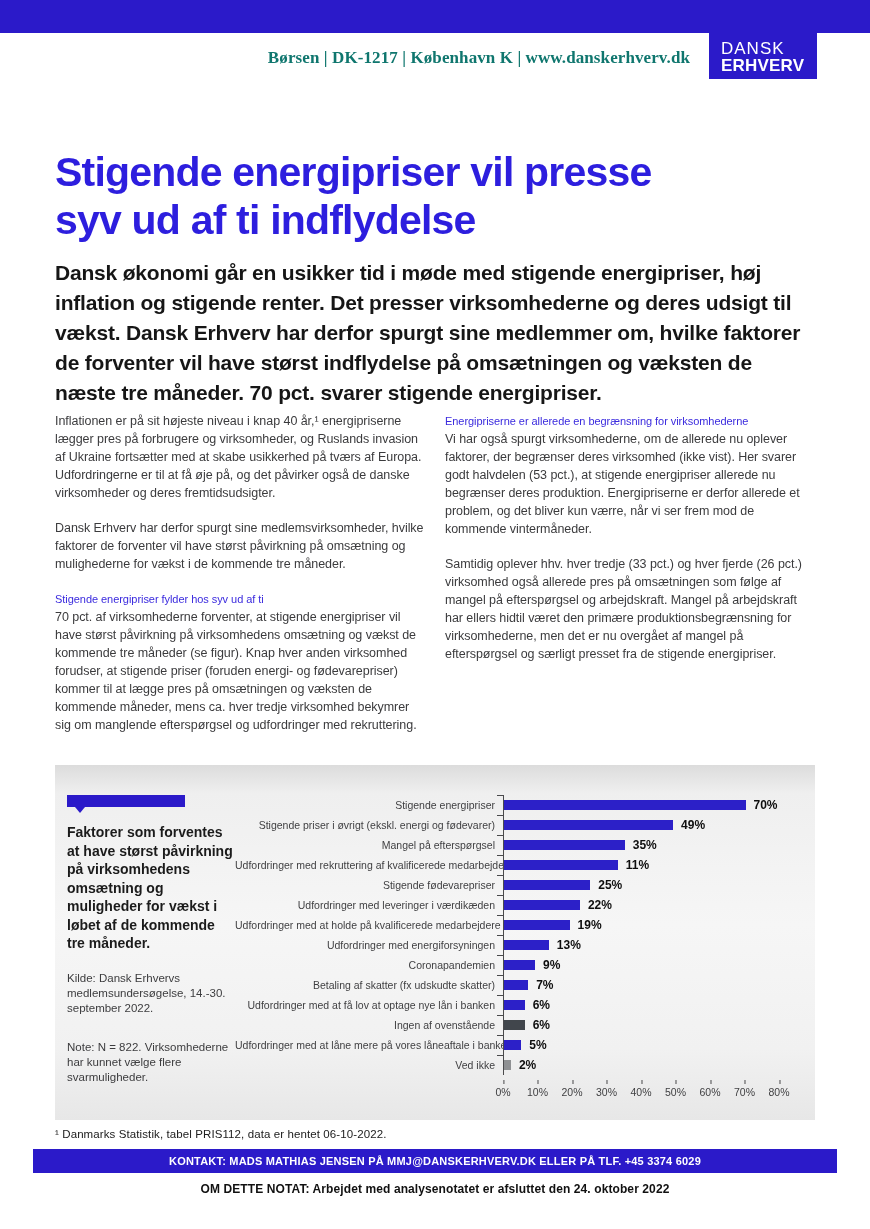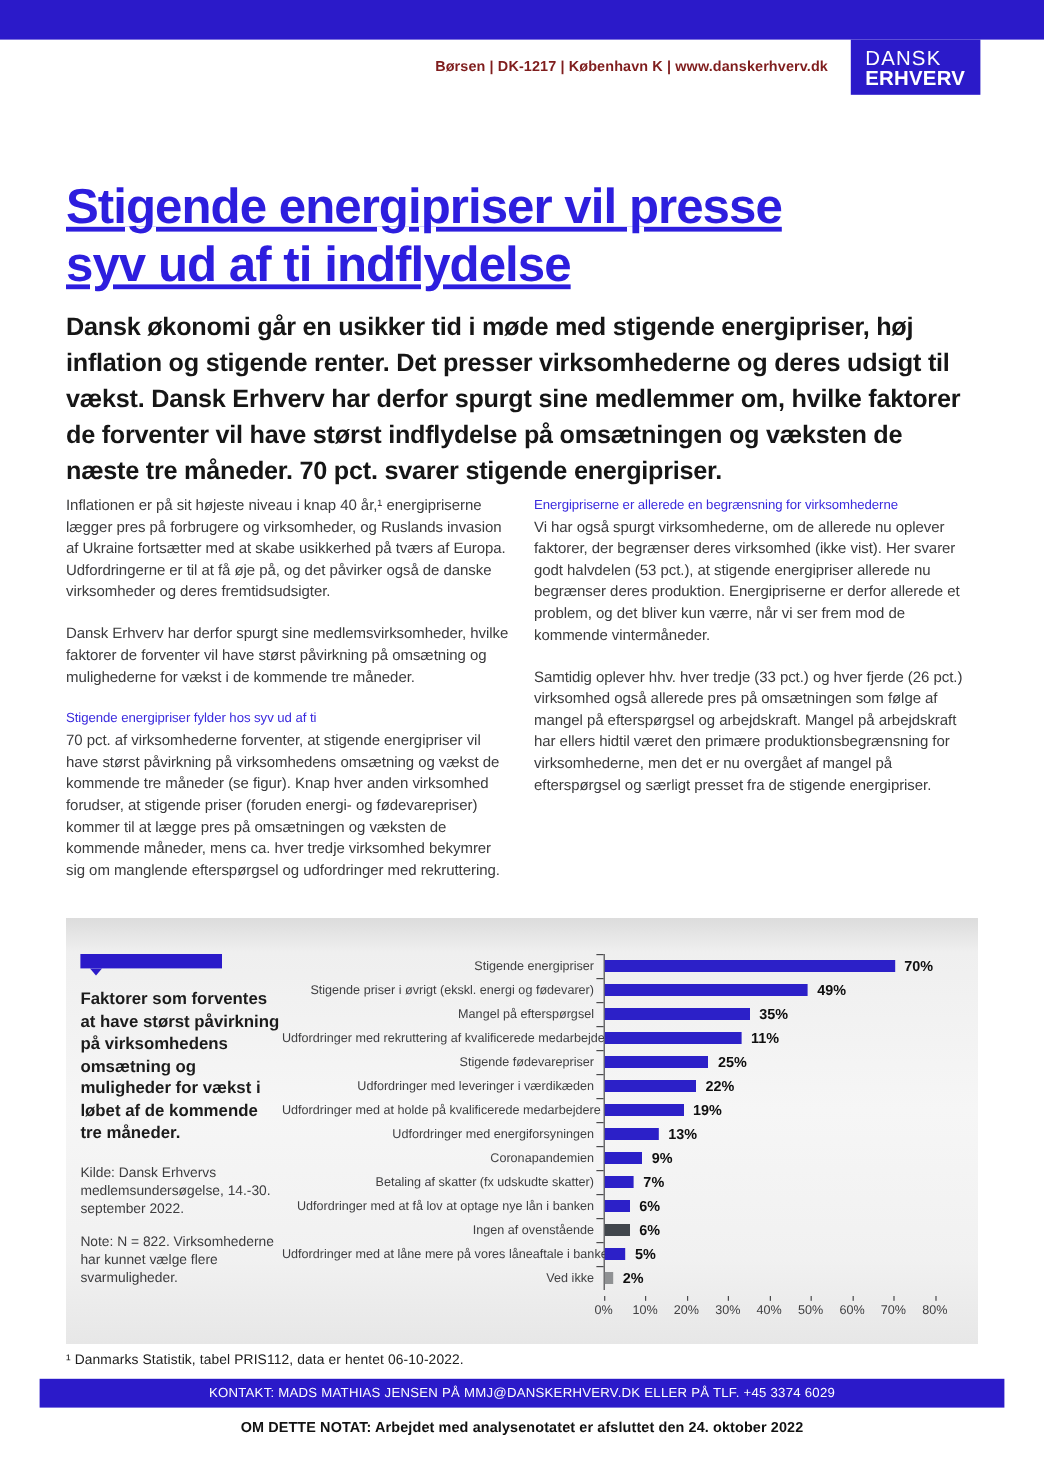--- a/index.html
+++ b/index.html
@@ -5,33 +5,33 @@
   html,body{margin:0;padding:0;}
   body{
     width:870px;height:1229px;position:relative;overflow:hidden;
     background:#ffffff;
     font-family:"Liberation Sans","DejaVu Sans",sans-serif;
     -webkit-font-smoothing:antialiased;
   }
   .topbar{position:absolute;top:0;left:0;width:870px;height:33px;background:var(--brand-blue);}
   .address{
     position:absolute;top:48px;right:180px;
-    font-size:12px;font-weight:700;color:#7f1d1d;letter-spacing:.1px;
+    font-size:17px;font-weight:700;color:#0f766e;letter-spacing:.1px;font-family:Liberation Serif, serif;
   }
   .logo{
     position:absolute;top:33px;right:53px;width:108px;height:46px;
     background:var(--brand-blue);color:#fff;box-sizing:border-box;
     padding:7px 0 0 12px;line-height:1.02;
   }
   .logo .l1{font-size:17px;font-weight:400;letter-spacing:1px;}
   .logo .l2{font-size:17px;font-weight:800;letter-spacing:.2px;}
 
   .page-title{
     position:absolute;top:122px;left:55px;width:760px;
-    color:var(--title-blue);font-weight:800;font-size:41px;line-height:1.17;letter-spacing:-.8px;text-decoration:underline;
+    color:var(--title-blue);font-weight:800;font-size:41px;line-height:1.17;letter-spacing:-.8px;
   }
   .page-title span{display:block;}
 
   .intro{
     position:absolute;top:258px;left:55px;width:763px;
     font-size:21px;font-weight:700;color:#161616;line-height:30px;letter-spacing:-.2px;
   }
 
   .columns{
     position:absolute;top:412px;left:55px;width:760px;
@@ -49,21 +49,21 @@
   }
   .fig-sidebar{width:168px;flex:none;}
   .caption-bar{width:118px;height:12px;background:var(--brand-blue);position:relative;}
   .caption-bar::after{
     content:'';position:absolute;left:8px;top:12px;width:0;height:0;
     border-left:5px solid transparent;border-right:5px solid transparent;
     border-top:6px solid var(--brand-blue);
   }
   .fig-caption{margin-top:16px;font-size:14px;font-weight:700;color:#1b1b1b;line-height:18.5px;}
   .fig-source{margin-top:18px;font-size:11.5px;color:#3c3c3e;line-height:15px;}
-  .fig-note{margin-top:12px;font-size:11.5px;color:#3c3c3e;line-height:15px;}
+  .fig-note{margin-top:24px;font-size:11.5px;color:#3c3c3e;line-height:15px;}
 
   .fig-chart{flex:1;min-width:0;}
   .chart-row{display:flex;align-items:center;height:20px;}
   .chart-label{
     width:268px;flex:none;box-sizing:border-box;text-align:right;padding-right:8px;
     font-size:10.5px;color:#3f3f41;white-space:nowrap;
   }
   .bar-area{
     width:276px;flex:none;height:100%;position:relative;
     border-left:1px solid #4a4a4c;display:flex;align-items:center;
@@ -84,21 +84,21 @@
   }
 
   .footnote{
     position:absolute;top:1128px;left:55px;width:760px;
     font-size:11.5px;color:#202020;letter-spacing:.1px;
   }
   .footer-contact{
     position:absolute;top:1149px;left:33px;width:804px;height:24px;
     background:var(--brand-blue);color:#ffffff;
     display:flex;align-items:center;justify-content:center;
-    font-size:11px;font-weight:400;letter-spacing:.2px;
+    font-size:11px;font-weight:700;letter-spacing:.2px;
   }
   .footer-about{
     position:absolute;top:1182px;left:0;width:870px;text-align:center;
     font-size:12px;font-weight:700;color:#111111;letter-spacing:.1px;
   }
 </style>
 </head>
 <body>
 
 <div class="topbar"></div>

